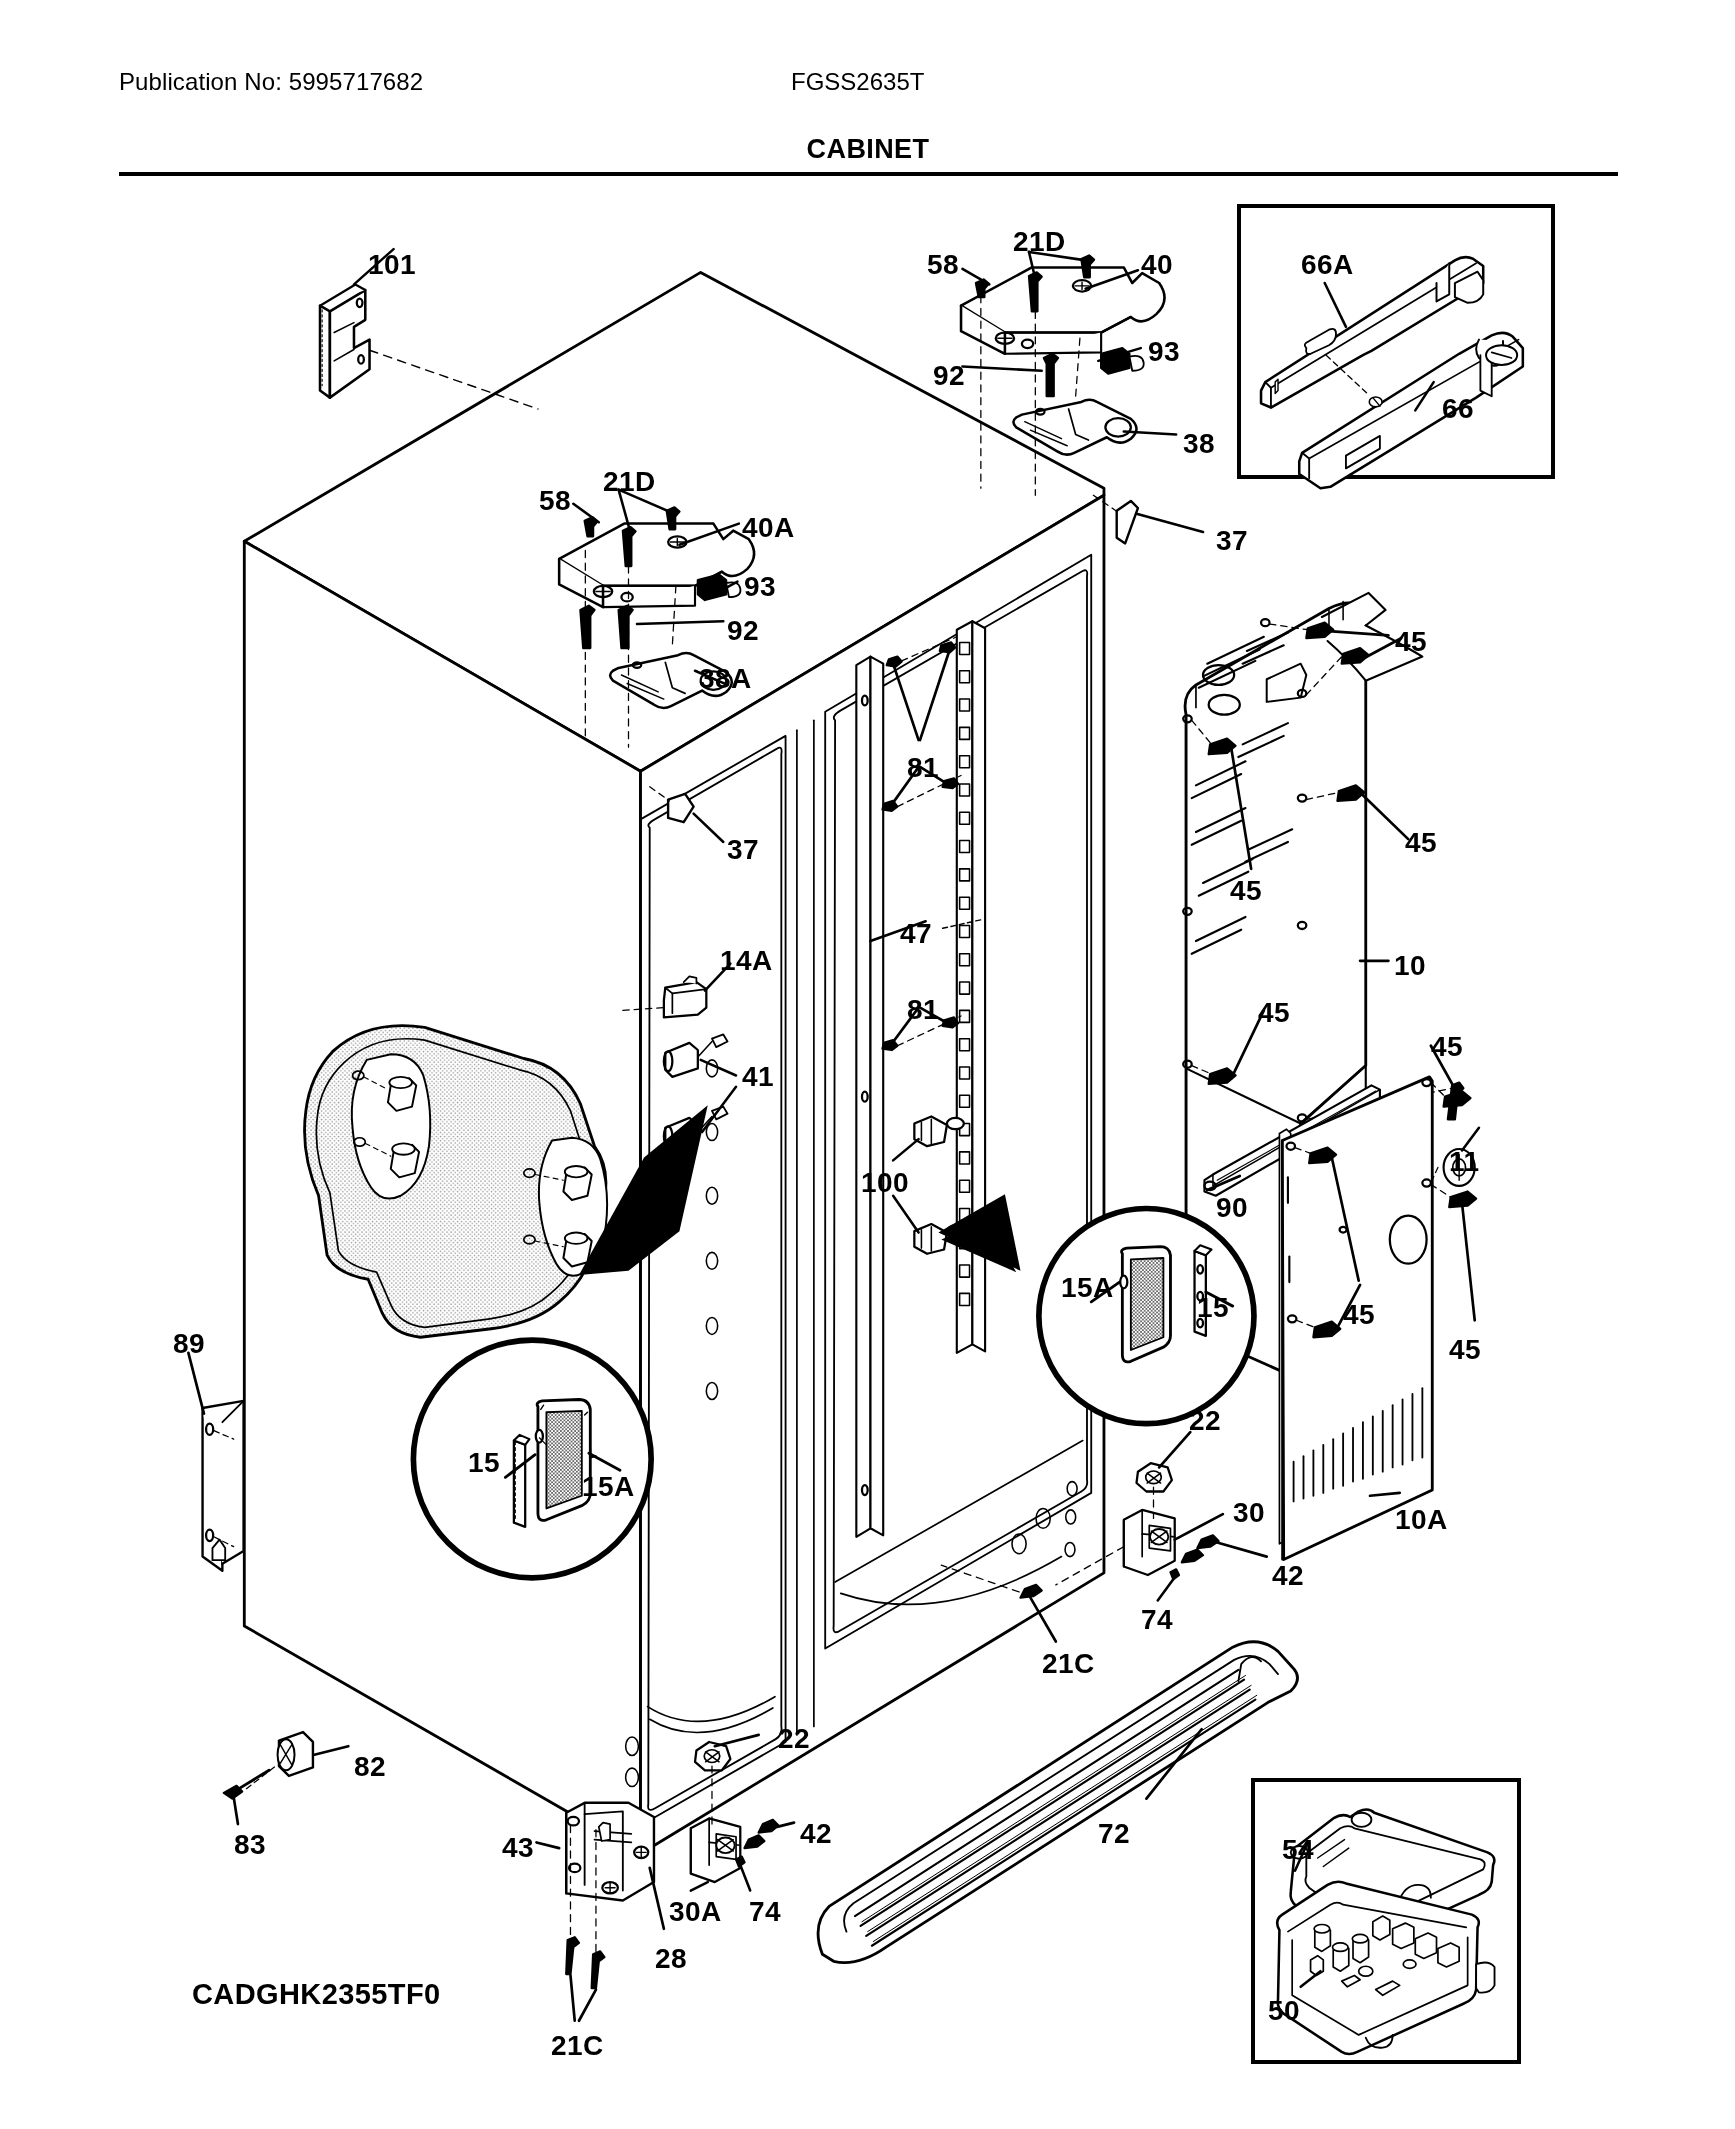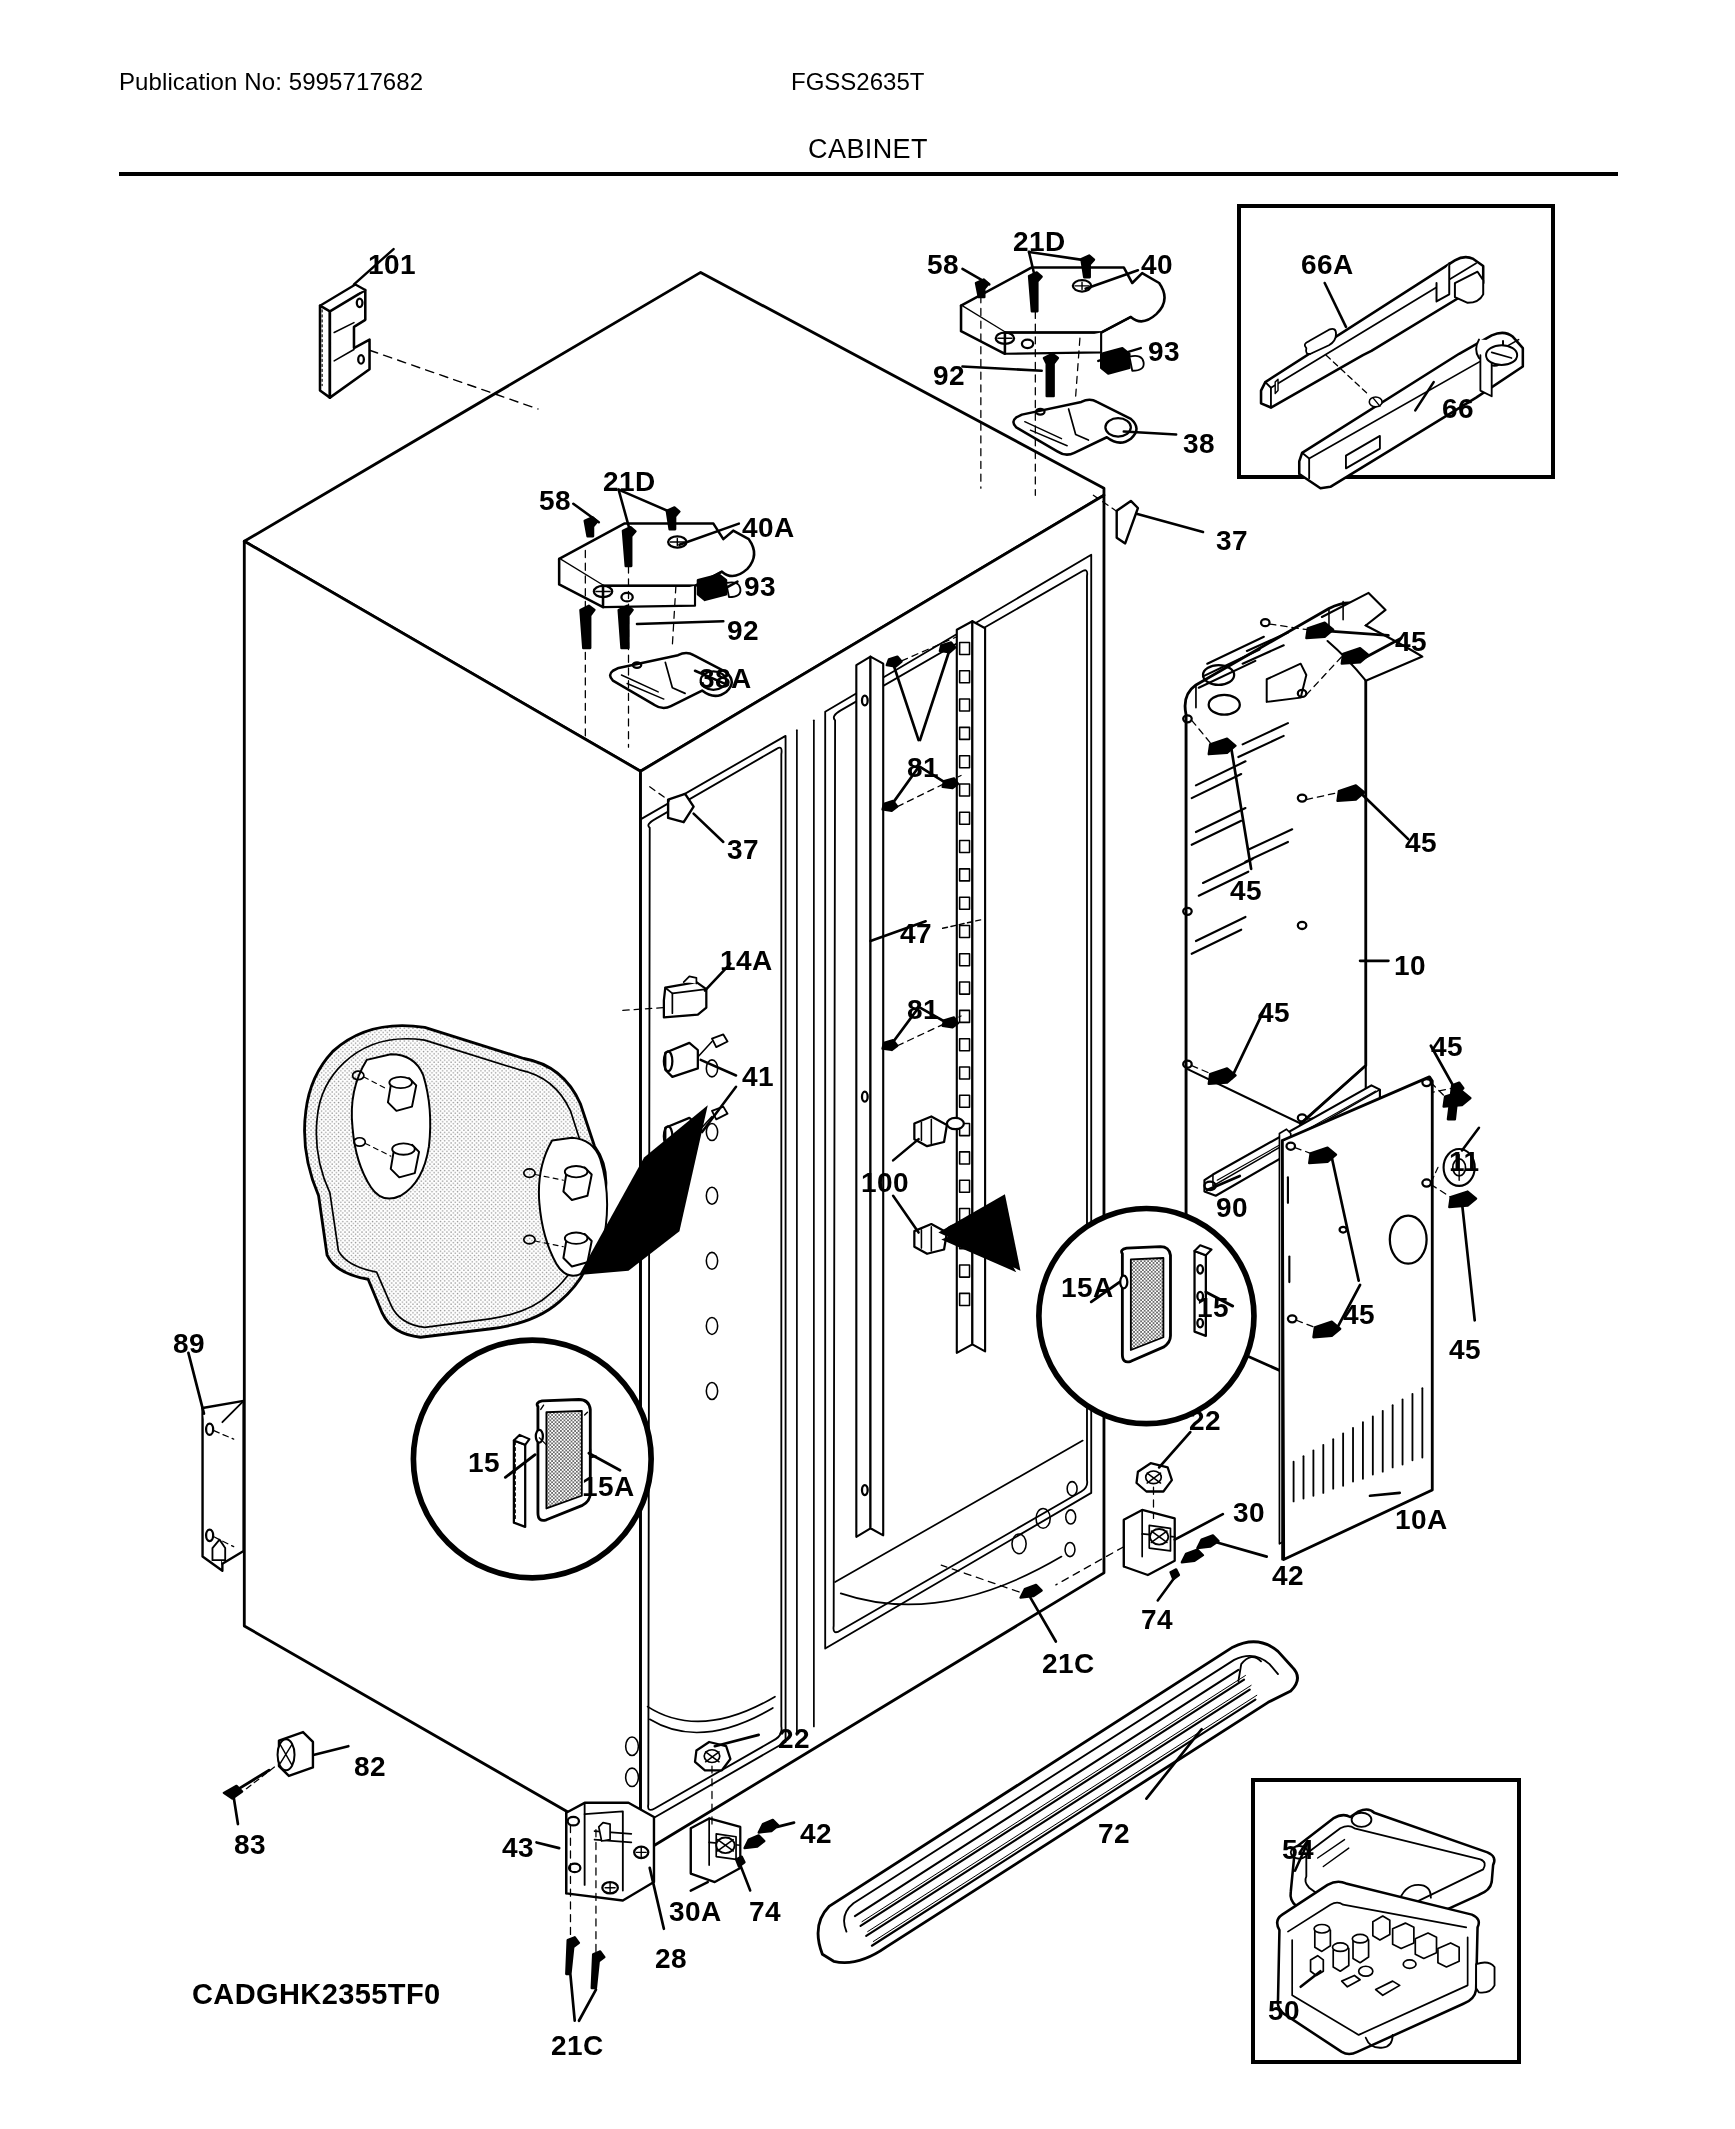--- a/index.html
+++ b/index.html
@@ -43,21 +43,21 @@
     font-weight: 400;
     white-space: nowrap;
   }
   .hdr-title {
     position: absolute;
     left: 0;
     top: 134px;
     width: 1736px;
     text-align: center;
     font-size: 27px;
-    font-weight: normal;
+    font-weight: bold;
     letter-spacing: 0.4px;
   }
   .hdr-rule {
     position: absolute;
     left: 119px;
     top: 172px;
     width: 1499px;
     height: 3.5px;
     background: #000;
   }

